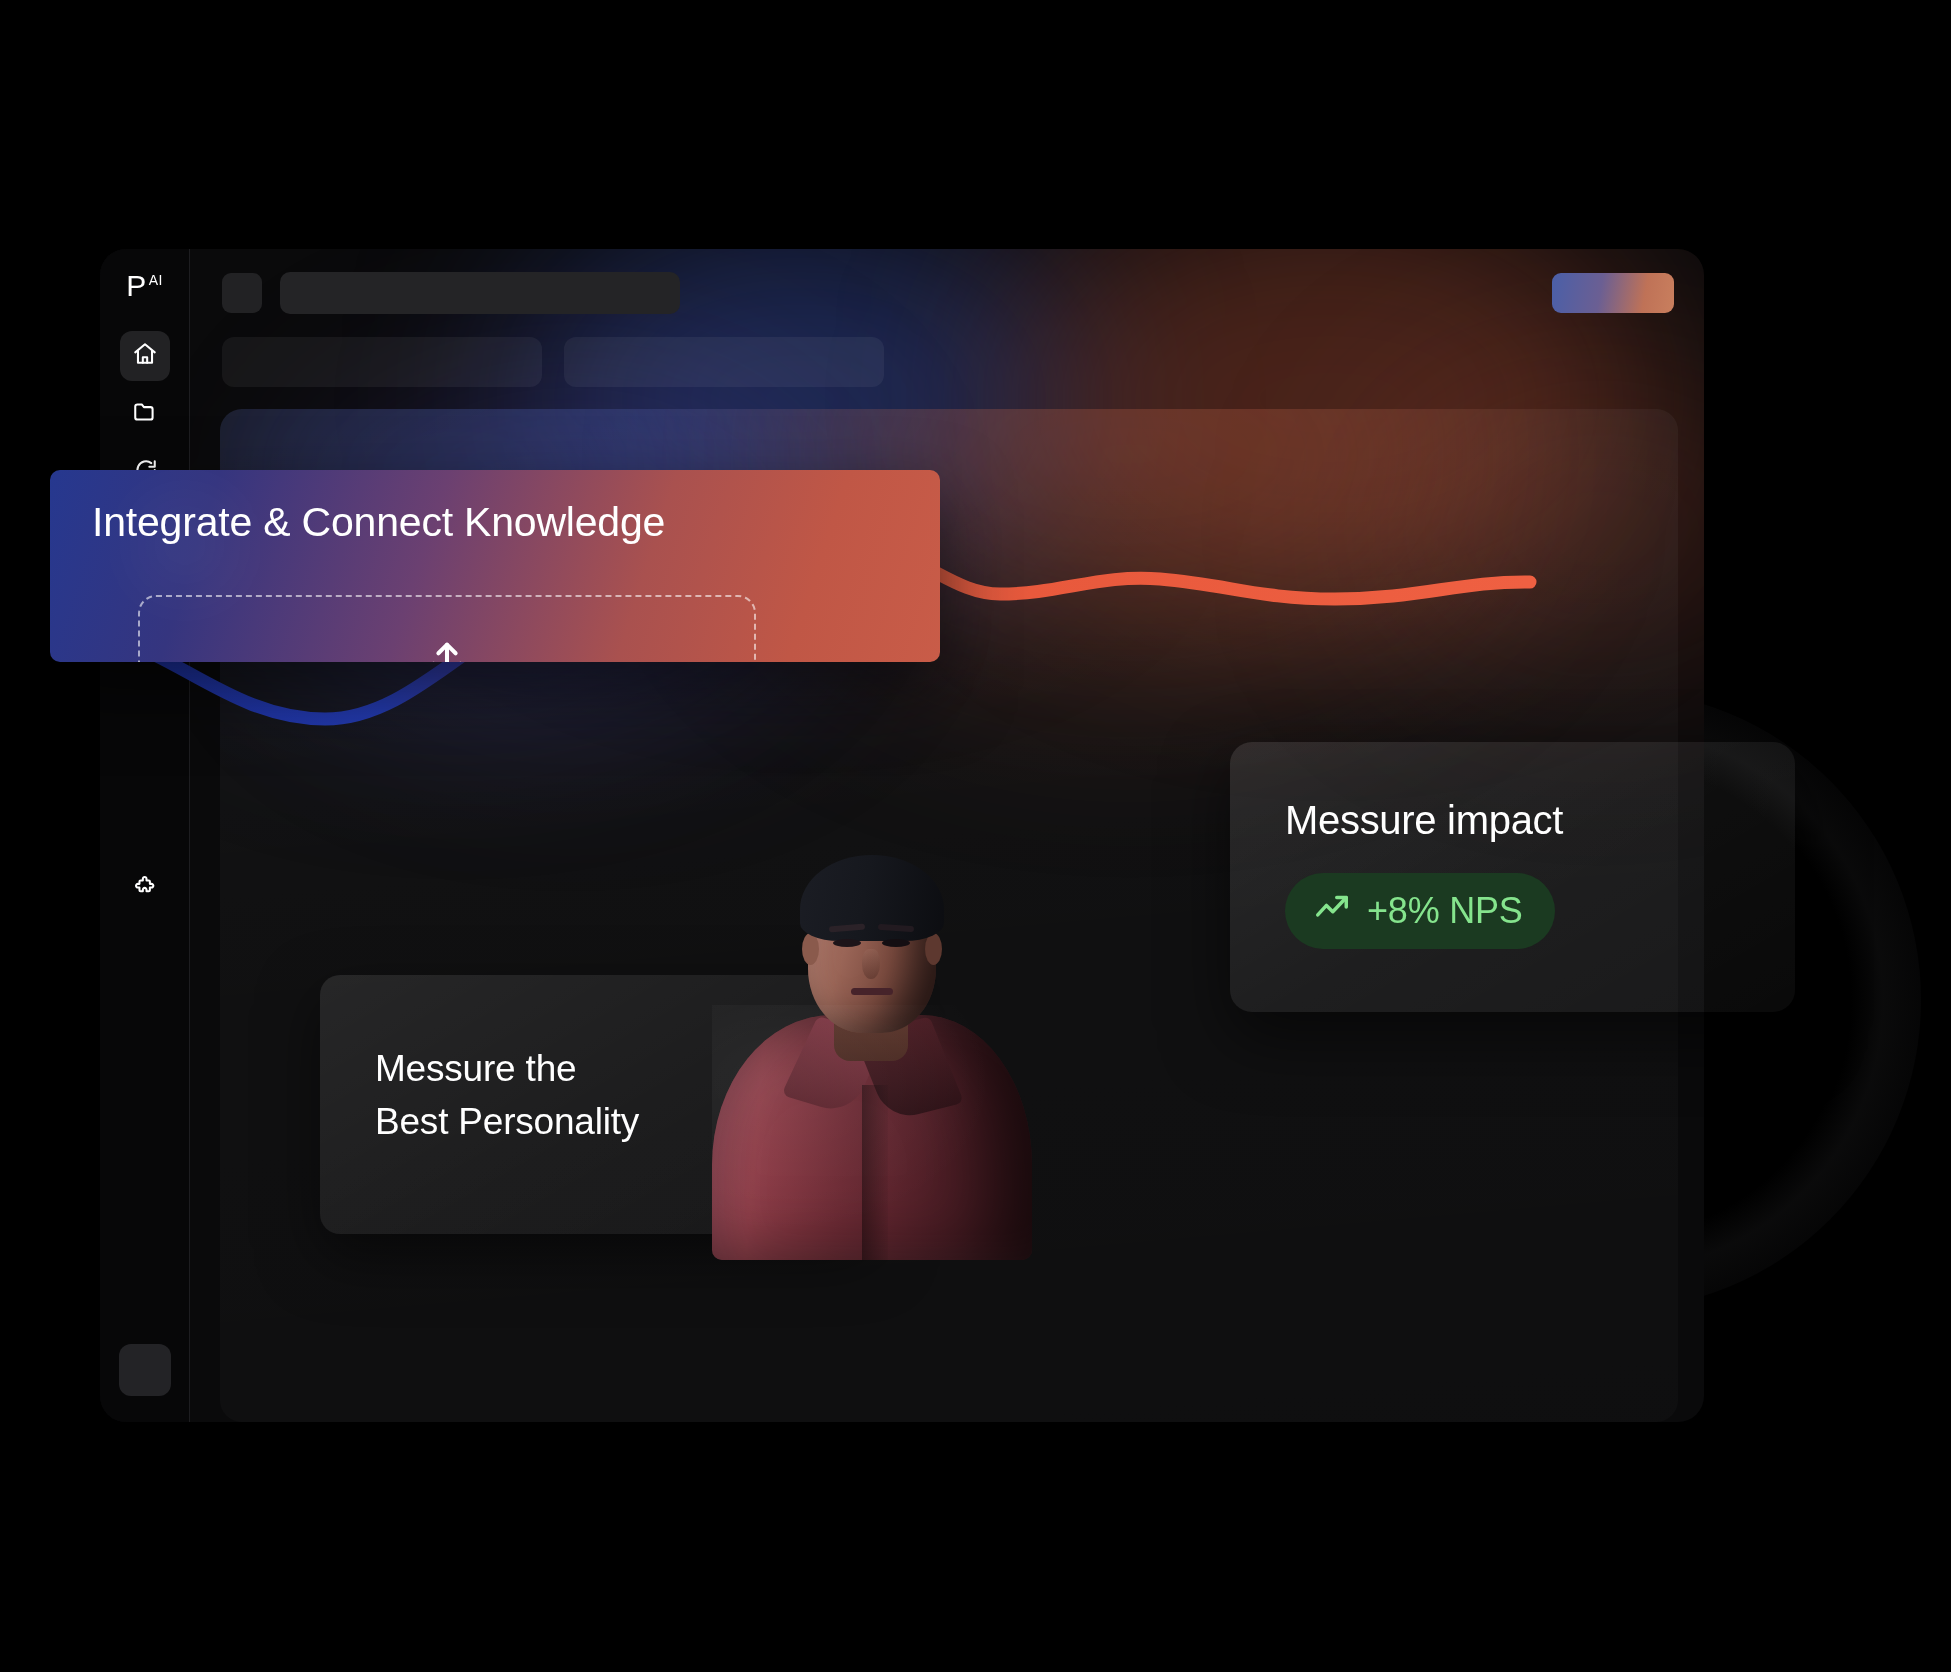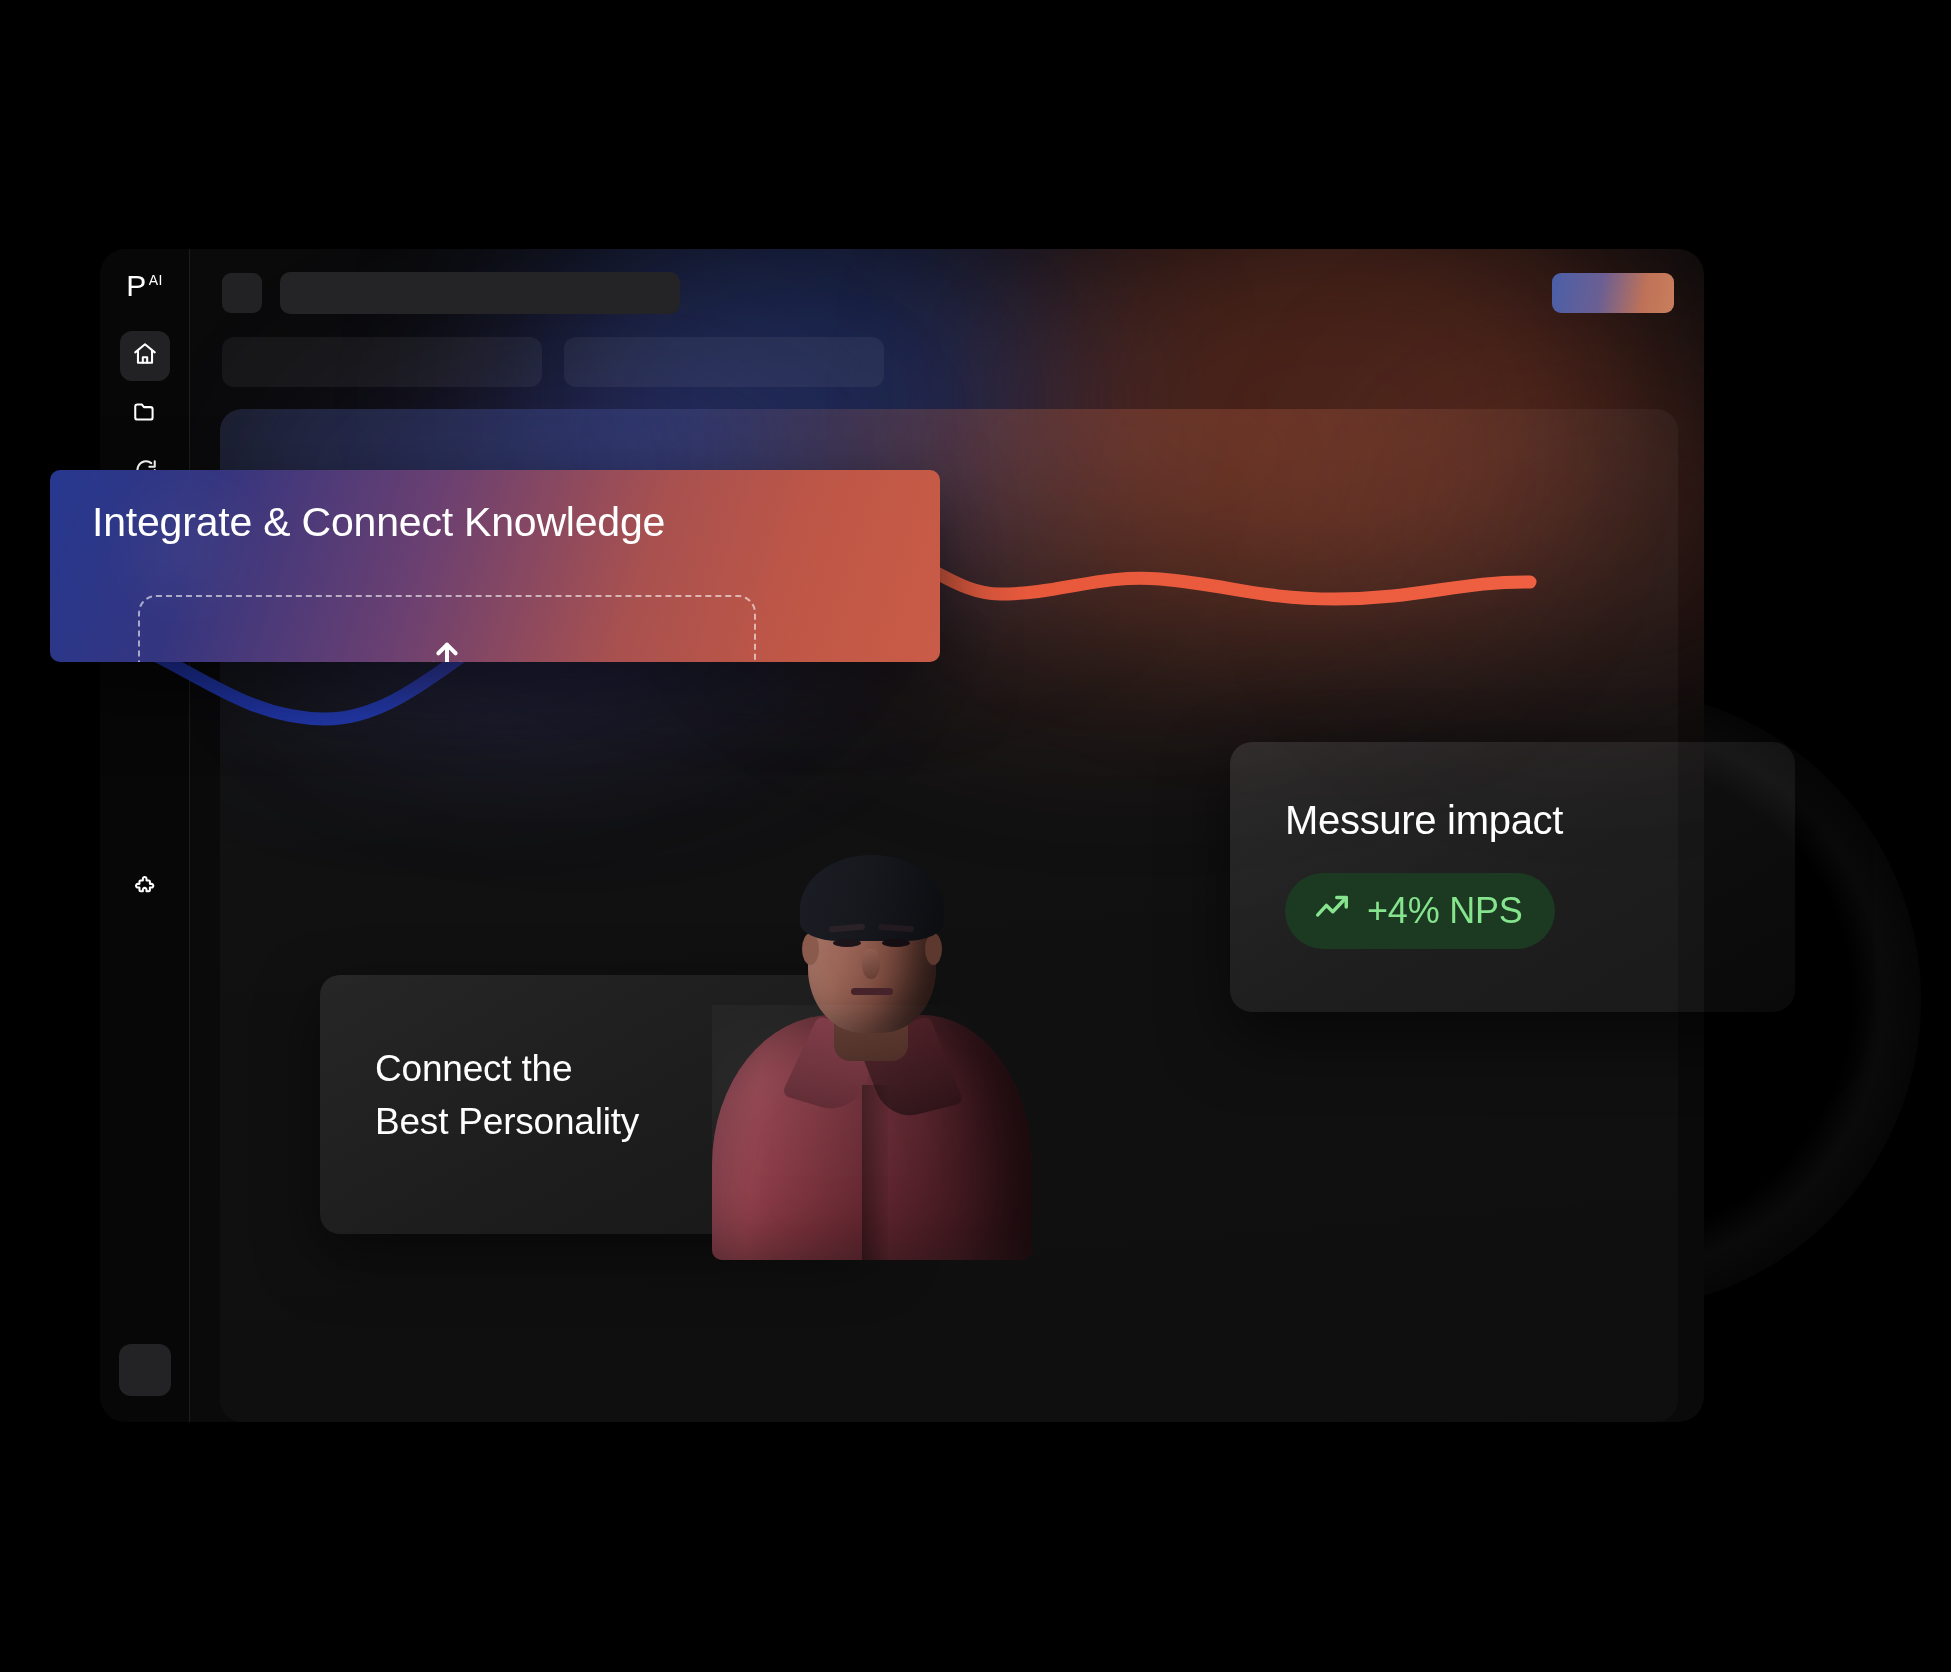--- a/index.html
+++ b/index.html
@@ -365,21 +365,21 @@
             <path d="M7.5 8.5 12 4l4.5 4.5"></path>
             <path d="M5 14v5a1 1 0 0 0 1 1h12a1 1 0 0 0 1-1v-5"></path>
           </svg>
       </span>
 
     </div>
   </div>
 
   <div class="float card-personality">
     <div class="p-text">
-      <div>Connect the</div>
+      <div>Messure the</div>
       <div>Best Personality</div>
     </div>
   </div>
 
   <div class="portrait">
     <div class="clip">
       <div class="pt-body"></div>
       <div class="pt-collar-l"></div>
       <div class="pt-collar-r"></div>
       <div class="pt-placket"></div>
@@ -400,17 +400,17 @@
 
   <div class="float card-impact">
     <h3>Messure impact</h3>
     <div class="badge">
       <span>
         <svg viewBox="0 0 24 24">
             <path d="M3 17l5.5-6 4 4L21 6"></path>
             <path d="M15 6h6v6"></path>
           </svg>
       </span>
-      <span>+4% NPS</span>
+      <span>+8% NPS</span>
     </div>
   </div>
 
 </div>
 
 </body></html>

